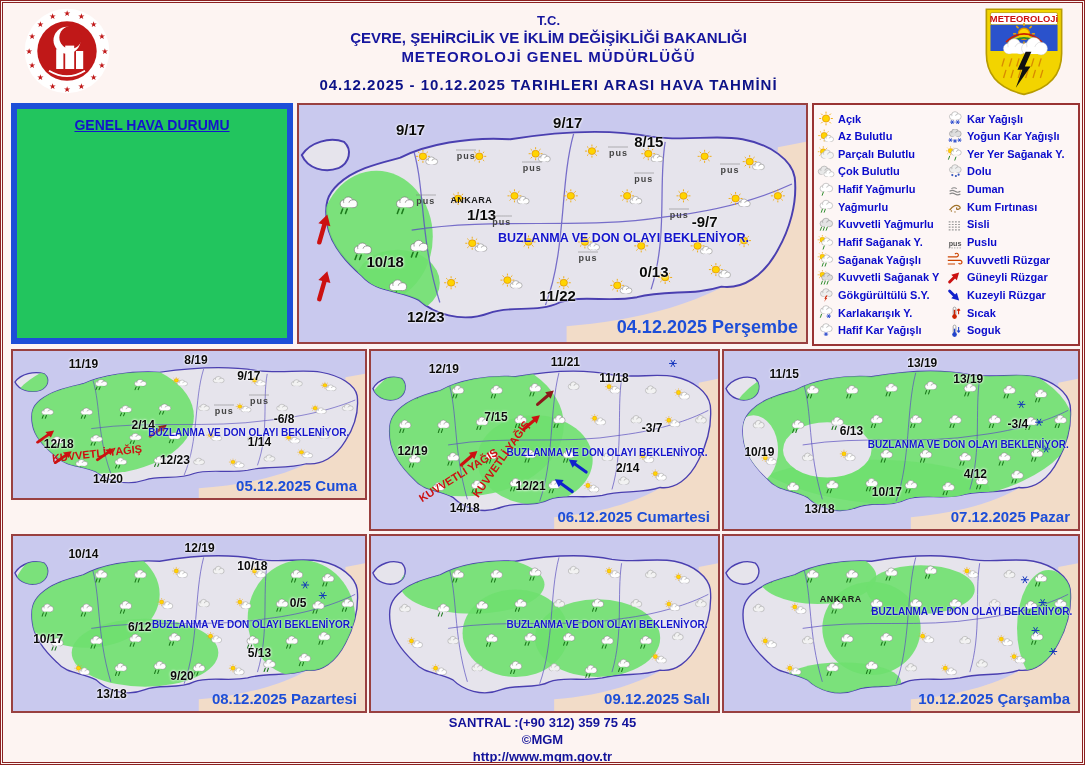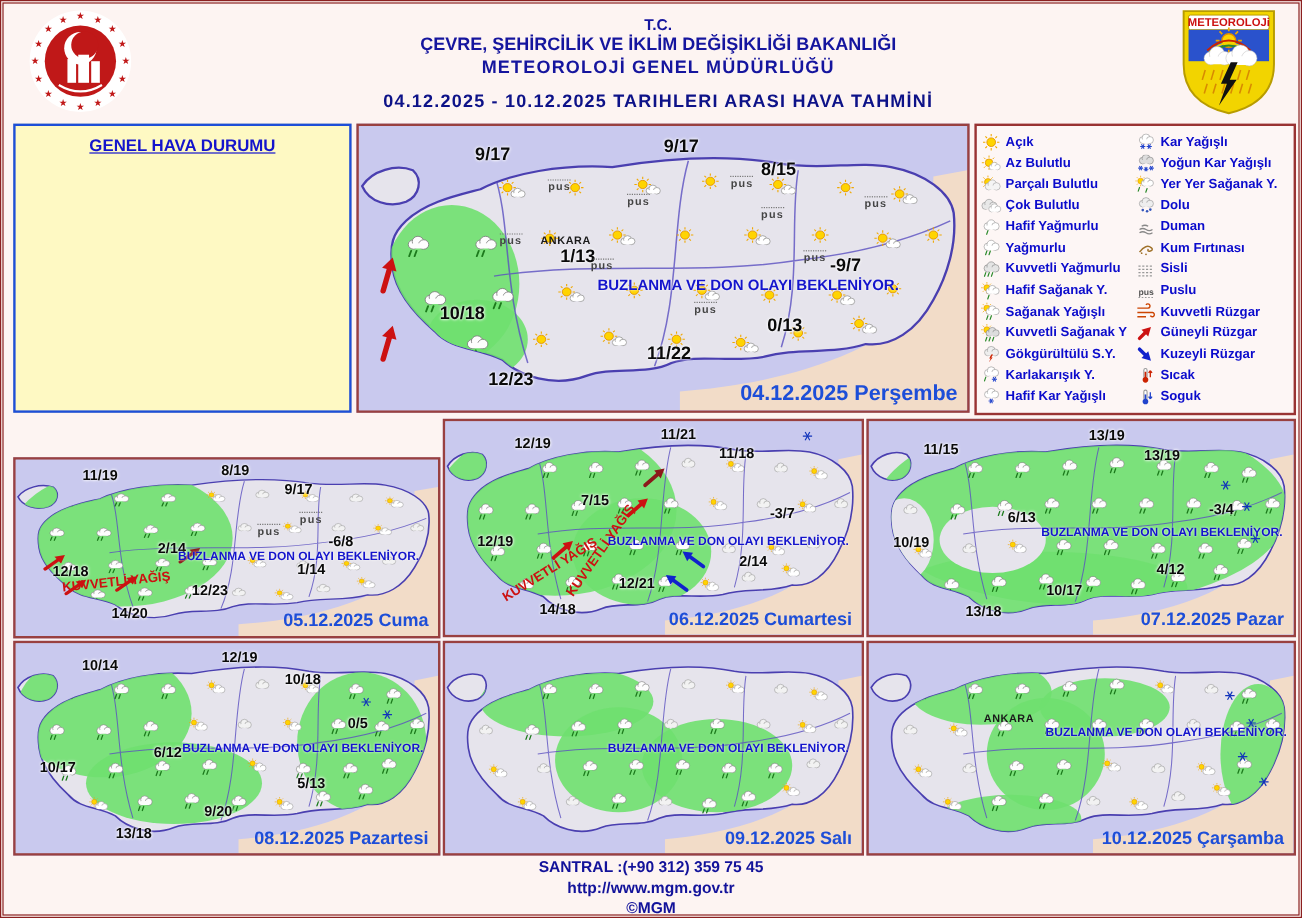--- a/index.html
+++ b/index.html
@@ -8,22 +8,22 @@
         font-family:"Liberation Sans",sans-serif;}
   
   .hdr{position:absolute;top:4px;left:8px;right:8px;height:92px;display:flex;align-items:center;}
   .logo{flex:0 0 auto;}
   .hdr-titles{flex:1;text-align:center;color:#15159e;font-weight:bold;}
   .t-tc{font-size:13px;}
   .t-min{font-size:15px;margin-top:1px;}
   .t-dir{font-size:15px;margin-top:2px;letter-spacing:1px;}
   .t-range{font-size:15px;margin-top:11px;color:#0d1288;letter-spacing:1px;}
   
-  .genel{position:absolute;left:8px;top:100px;width:282px;height:241px;background:#fef9c3;
-         border:2px solid #1d4ed8;box-sizing:border-box;padding:8px 8px;}
+  .genel{position:absolute;left:8px;top:100px;width:282px;height:241px;background:#22c55e;
+         border:6px solid #1d4ed8;box-sizing:border-box;padding:8px 8px;}
   .genel-title{color:#1414cc;font-weight:bold;font-size:14px;text-align:center;
                text-decoration:underline;margin-bottom:9px;}
   .genel-body{color:#1c1ccc;font-weight:bold;font-size:15px;text-align:center;line-height:1.5;}
   
   .legend{position:absolute;left:809px;top:100px;width:268px;height:243px;background:#fdf6f5;
           border:2px solid #993333;box-sizing:border-box;display:flex;padding:5px 3px;}
   .lcol{flex:1;display:flex;flex-direction:column;justify-content:space-between;}
   .litem{display:flex;align-items:center;gap:3px;height:17px;}
   .litem svg{flex:0 0 18px;}
   .llabel{color:#0b0bcc;font-weight:bold;font-size:11px;white-space:nowrap;}
@@ -886,21 +886,21 @@
       <div class="pus" style="left: 46%; top: 26%;">pus</div>
       <div class="pus" style="left: 40%; top: 49%;">pus</div>
       <div class="pus" style="left: 25%; top: 40%;">pus</div>
       <div class="pus" style="left: 68%; top: 31%;">pus</div>
       <div class="pus" style="left: 75%; top: 46%;">pus</div>
       <div class="pus" style="left: 57%; top: 64%;">pus</div>
       <div class="pus" style="left: 85%; top: 27%;">pus</div>
       <div class="pus" style="left: 63%; top: 20%;">pus</div>
       <div class="datelab">04.12.2025 Perşembe</div>
     </div>
-  <div class="mapbox small" id="map1" style="left:8px;  top:346px;width:356px;height:151px;margin-top:32px;">
+  <div class="mapbox small" id="map1" style="left:8px;  top:346px;width:356px;height:151px;">
       <svg class="base" viewBox="0 0 360 180" preserveAspectRatio="none">
         <defs>
           <clipPath id="clip1">
             <path d="M28,60 C40,48 58,44 72,40 C90,30 120,24 150,26 C185,20 220,18 250,24 C275,28 295,22 315,26 C335,30 350,42 352,55 C354,75 348,95 340,110 C330,130 315,140 300,138 C280,145 260,140 240,146 C220,150 200,144 185,150 C170,158 150,152 135,158 C115,166 95,158 85,148 C70,140 55,142 45,130 C32,118 22,105 20,90 C18,75 20,68 28,60 Z"></path>
             <path d="M2,38 C8,28 22,24 32,28 C38,34 36,44 28,48 C18,52 6,48 2,38 Z"></path>
           </clipPath>
         </defs>
         <rect x="0" y="0" width="360" height="180" fill="#c9c9ee"></rect>
         <path d="M340,32 L360,28 L360,180 L190,180 L190,168 C240,164 300,150 338,110 Z" fill="#f2dcc8"></path>
         <path d="M28,60 C40,48 58,44 72,40 C90,30 120,24 150,26 C185,20 220,18 250,24 C275,28 295,22 315,26 C335,30 350,42 352,55 C354,75 348,95 340,110 C330,130 315,140 300,138 C280,145 260,140 240,146 C220,150 200,144 185,150 C170,158 150,152 135,158 C115,166 95,158 85,148 C70,140 55,142 45,130 C32,118 22,105 20,90 C18,75 20,68 28,60 Z" fill="#e6e4ec" stroke="#4a3fb0" stroke-width="1.4"></path>
@@ -2480,16 +2480,16 @@
         <line x1="332.8" y1="115.33589838486225" x2="336.8" y2="122.26410161513775" stroke="#1133bb" stroke-width="1"></line>
         <line x1="336.8" y1="115.33589838486225" x2="332.8" y2="122.26410161513775" stroke="#1133bb" stroke-width="1"></line>
       </svg>
       <div class="warn" style="left: 70%; top: 43%;">BUZLANMA VE DON OLAYI BEKLENİYOR.</div>
       <div class="city" style="left: 33%; top: 36%;">ANKARA</div>
       <div class="datelab">10.12.2025 Çarşamba</div>
     </div>
 
   <div class="footer">
     <div>SANTRAL :(+90 312) 359 75 45</div>
+    <div>©MGM</div>
     <div>http://www.mgm.gov.tr</div>
-    <div>©MGM</div>
   </div>
 </div>
 
 </body></html>

